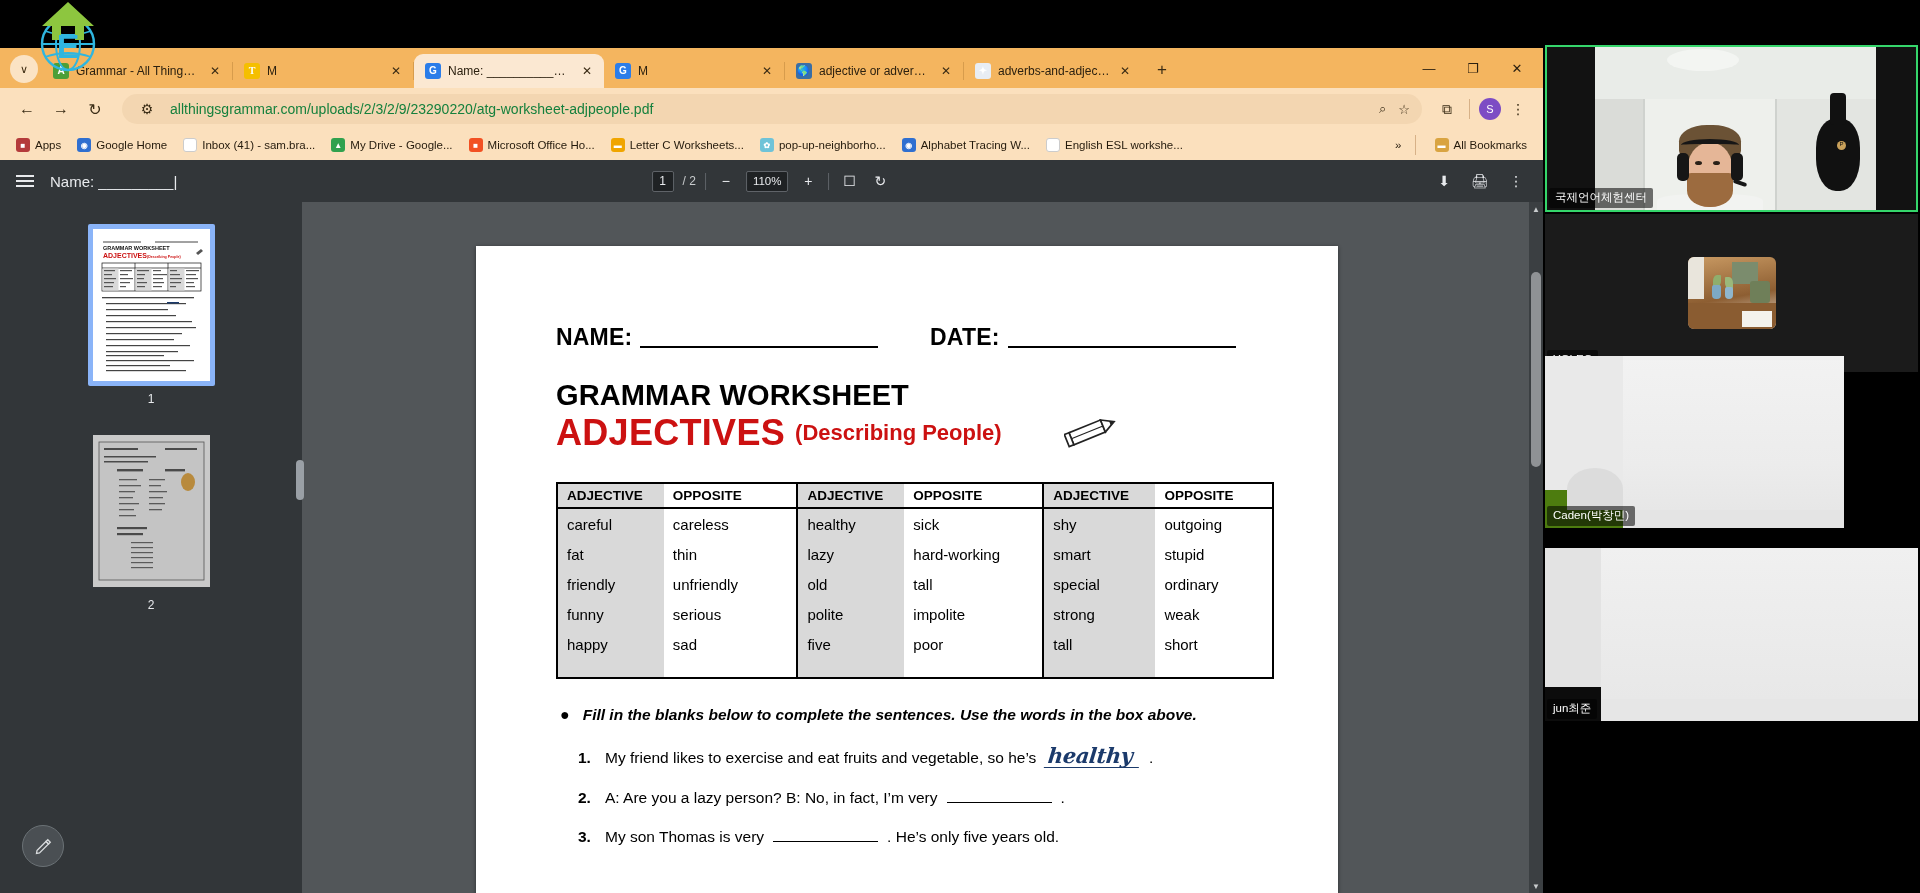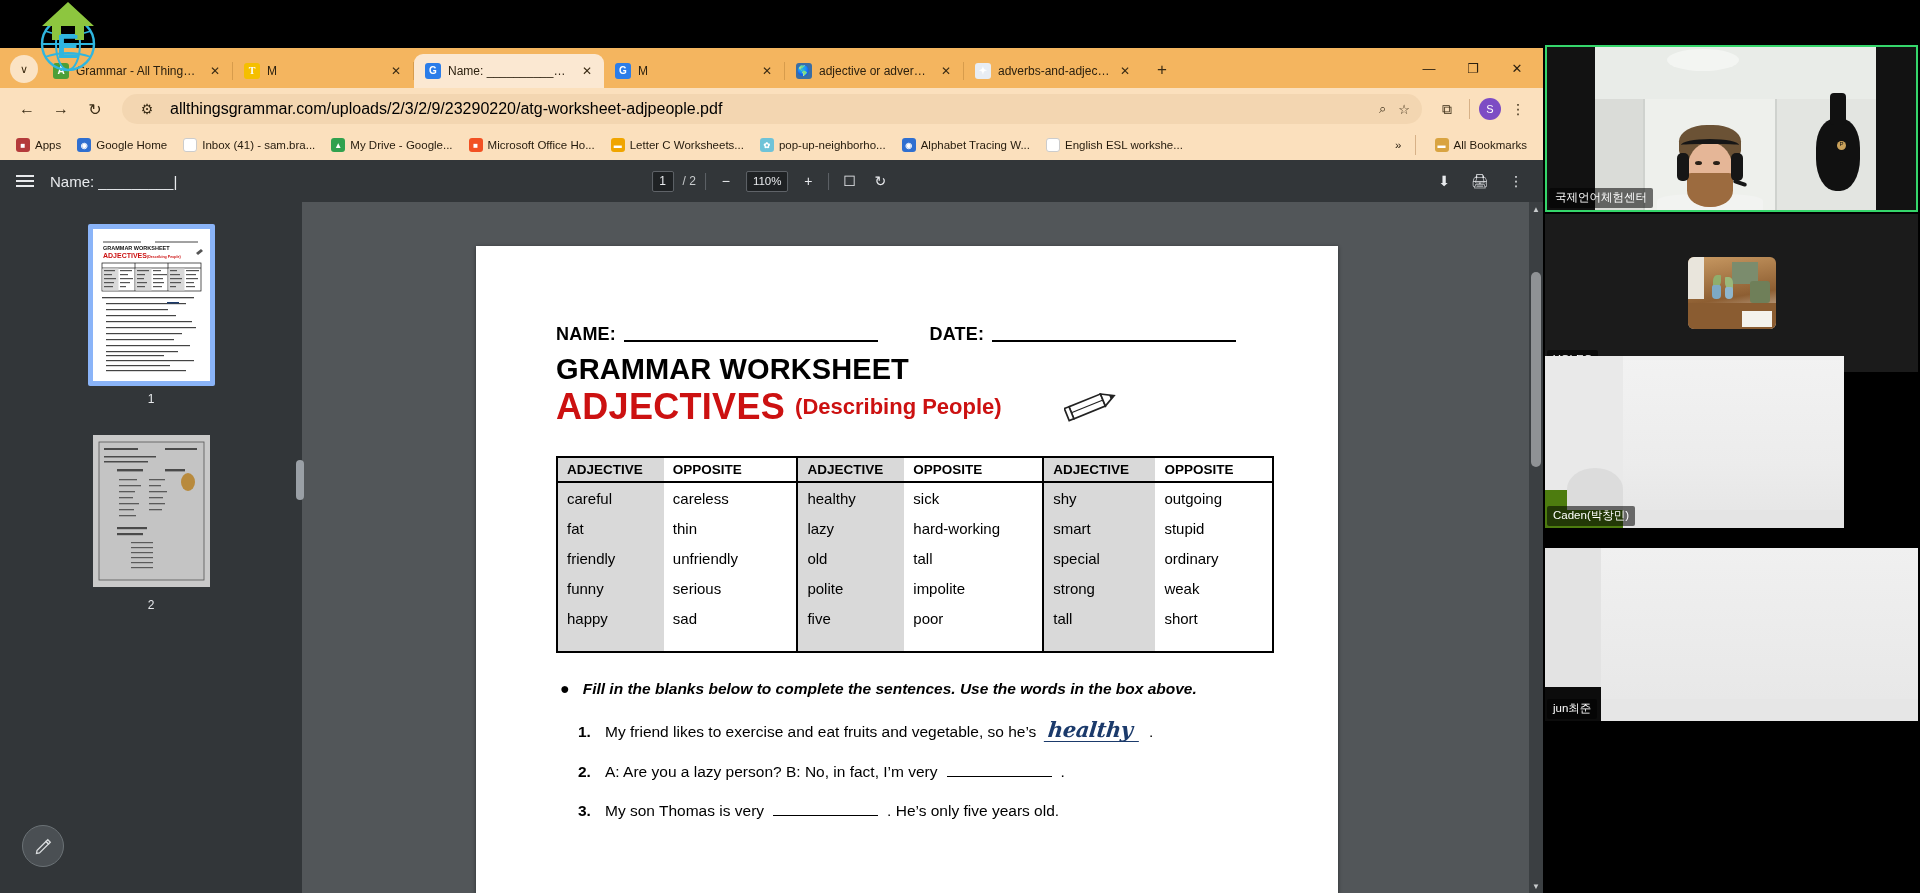--- a/index.html
+++ b/index.html
@@ -79,21 +79,21 @@
   .navbtn {
     width: 30px; height: 30px; display: flex; align-items: center;
     justify-content: center; color: #3b2d16; font-size: 16px; flex: none;
   }
   .omnibox {
     flex: 1 1 auto; height: 30px; margin: 0 8px; border-radius: 16px;
     background: #f3d6b1; display: flex; align-items: center;
     padding: 0 12px; gap: 10px;
   }
   .omnibox .urltext {
-    font-size: 16px; color: #000000; white-space: nowrap;
+    font-size: 14px; color: #15803d; white-space: nowrap;
     overflow: hidden; text-overflow: ellipsis; flex: 1 1 auto;
   }
   .omnibox .trail { display: flex; align-items: center; gap: 12px; color: #3b2d16; font-size: 13px; }
   .profile-pill {
     width: 22px; height: 22px; border-radius: 50%; background: #7d4cc4;
     color: #fff; font-size: 11px; display: flex; align-items: center;
     justify-content: center; flex: none;
   }
   .tb-icon { width: 26px; height: 26px; display:flex; align-items:center; justify-content:center; color:#3b2d16; font-size: 14px; flex:none; }
   .vsep { width: 1px; height: 20px; background: #d7b187; margin: 0 5px; flex: none; }
@@ -167,21 +167,21 @@
   .pagecanvas {
     position: absolute; left: 174px; top: 44px;
     width: 862px; height: 1115px; background: #fff;
     box-shadow: 0 1px 4px rgba(0,0,0,.45);
   }
 
   
   .ws { padding: 78px 0 0 80px; width: 760px; color: #000; }
   .ws-nameline {
     display: flex; align-items: flex-end; font-weight: bold;
-    font-size: 18px; letter-spacing: .2px; margin-bottom: 8px;
+    font-size: 23px; letter-spacing: .2px; margin-bottom: 28px;
   }
   .ws-nameline .blank { border-bottom: 2.5px solid #000; display: inline-block; }
   .ws-title { font-weight: bold; font-size: 29px; letter-spacing: .1px; line-height: 1.12; }
   .ws-subtitle-row { display: flex; align-items: center; gap: 10px; }
   .ws-adj { color: #cc1111; font-weight: bold; font-size: 36px; letter-spacing: .3px; }
   .ws-desc { color: #cc1111; font-weight: bold; font-size: 22px; }
 
   .pencil { margin-left: 52px; flex: none; }
 
   table.adjtable {

